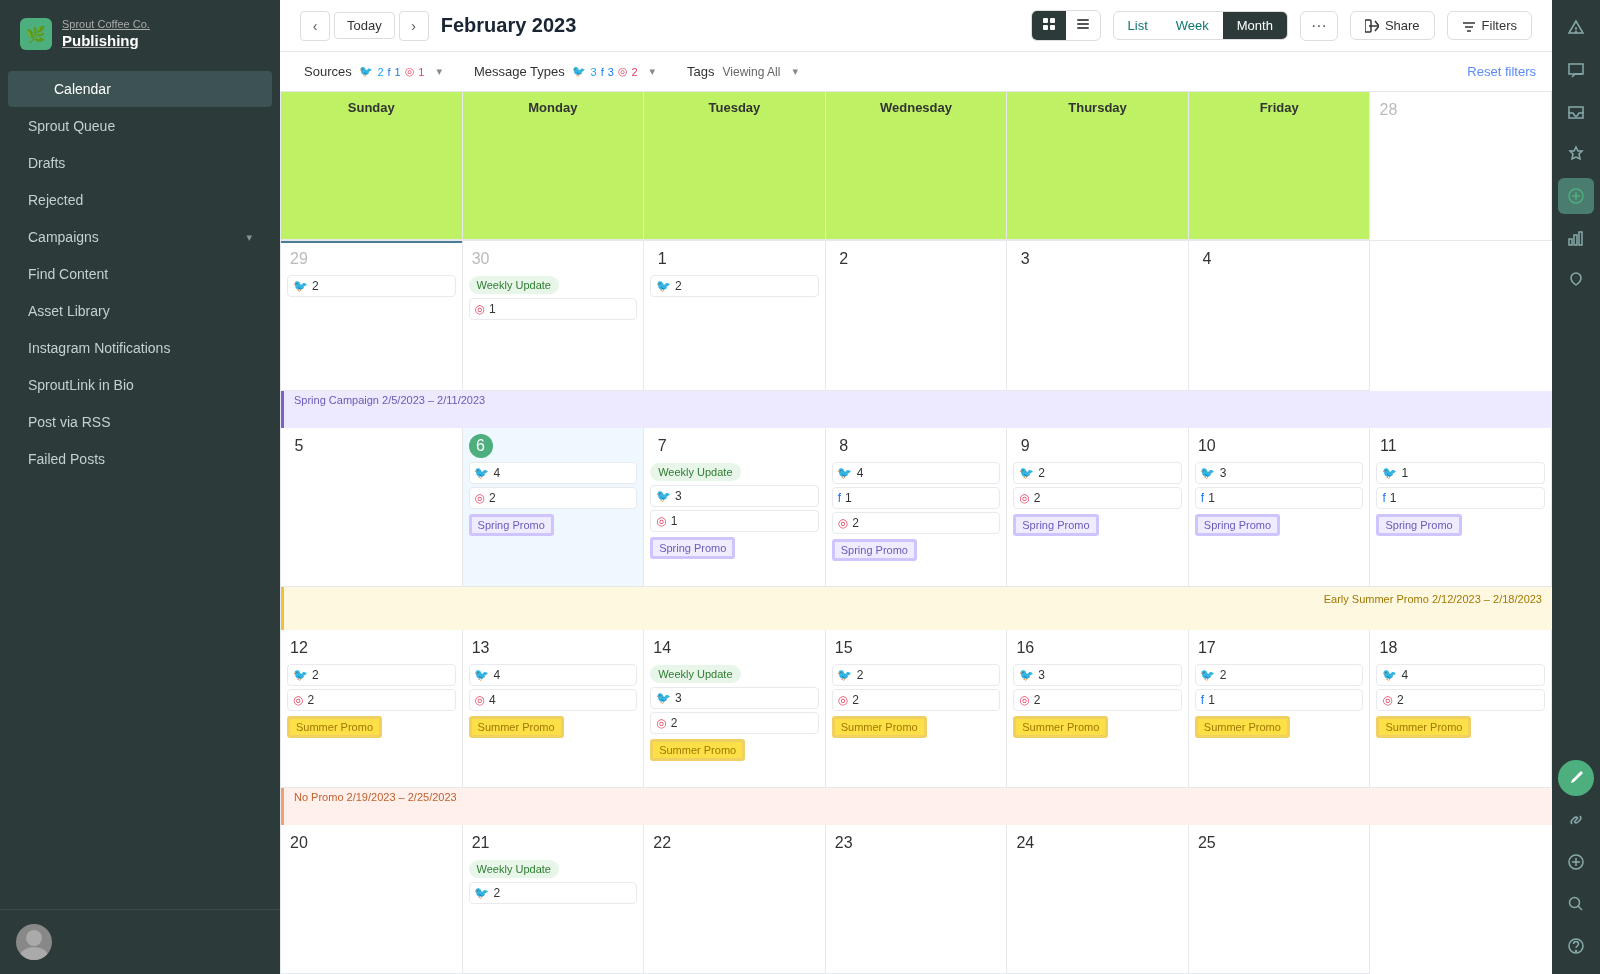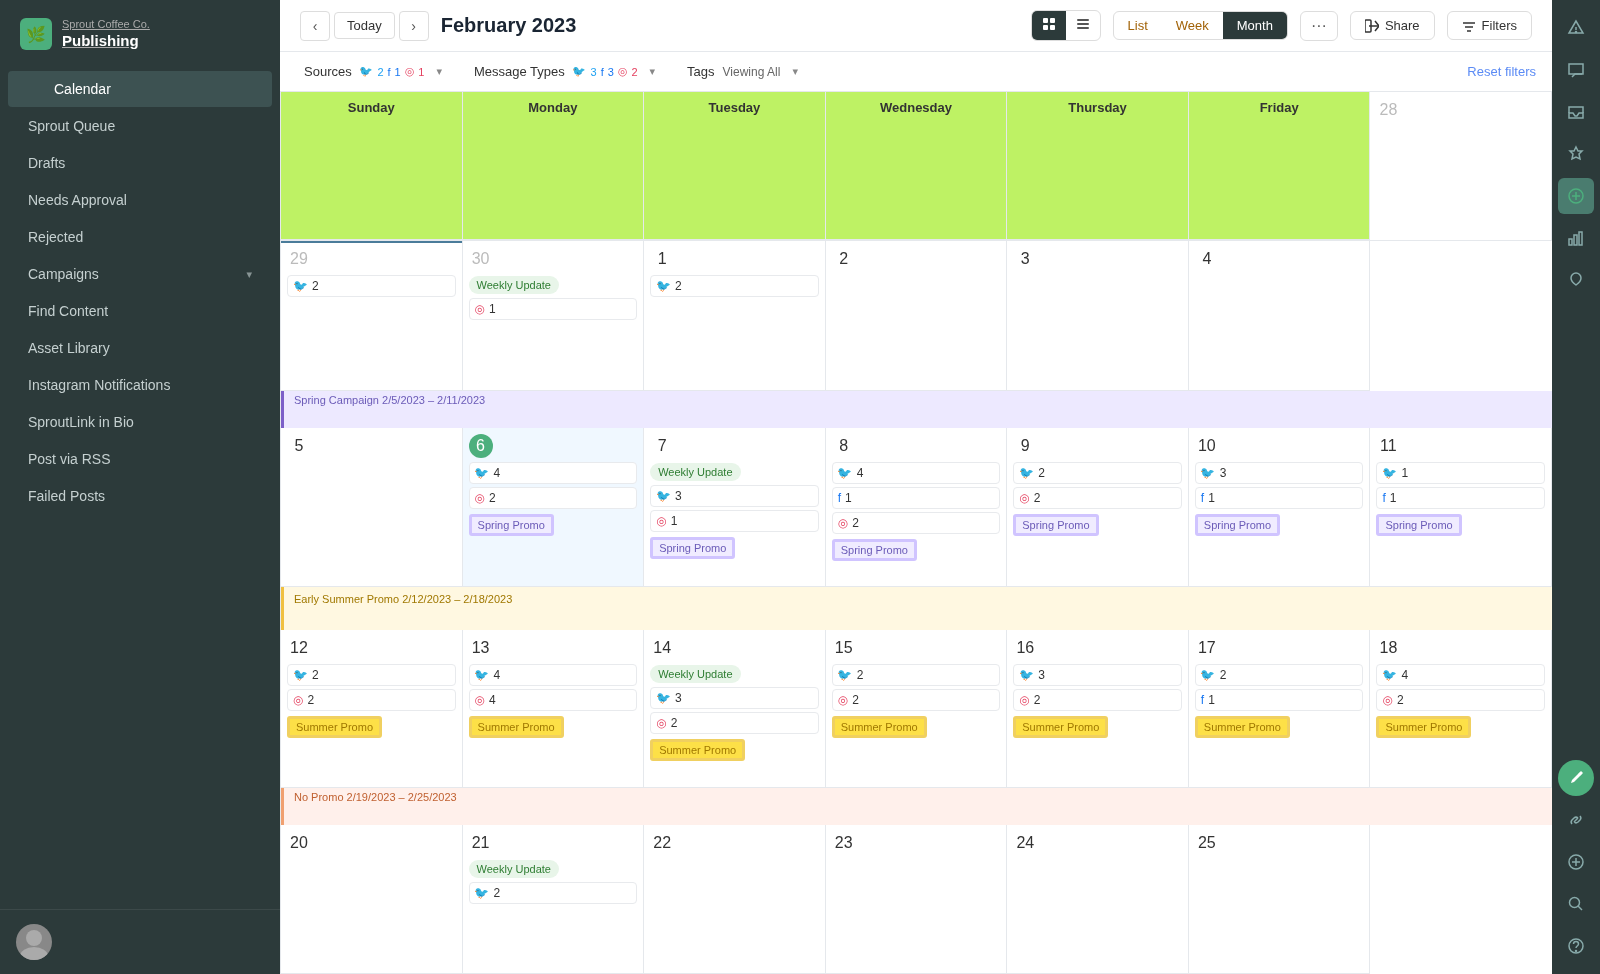--- a/index.html
+++ b/index.html
@@ -28,21 +28,21 @@
     .main { flex: 1; display: flex; flex-direction: column; overflow: hidden; background: #fff; }
     .top-bar { display: flex; align-items: center; padding: 10px 20px; border-bottom: 1px solid #e5e8ec; gap: 12px; flex-shrink: 0; }
     .nav-arrows { display: flex; gap: 4px; align-items: center; }
     .nav-btn { background: none; border: 1px solid #ddd; border-radius: 4px; width: 30px; height: 30px; cursor: pointer; font-size: 14px; color: #555; display: flex; align-items: center; justify-content: center; }
     .today-btn { background: none; border: 1px solid #ddd; border-radius: 4px; padding: 5px 12px; cursor: pointer; font-size: 13px; color: #333; font-weight: 500; }
     .month-title { font-size: 20px; font-weight: 600; color: #1a2533; flex: 1; }
     .view-toggle { display: flex; border: 1px solid #ddd; border-radius: 6px; overflow: hidden; }
     .view-toggle-btn { border: none; background: none; padding: 6px 10px; cursor: pointer; font-size: 14px; color: #555; }
     .view-toggle-btn.active { background: #2c3a3a; color: #fff; }
     .view-tabs { display: flex; border: 1px solid #ddd; border-radius: 6px; overflow: hidden; }
-    .view-tab { border: none; background: none; padding: 6px 14px; cursor: pointer; font-size: 13px; color: #a16207; font-weight: 500; }
+    .view-tab { border: none; background: none; padding: 6px 14px; cursor: pointer; font-size: 13px; color: #0f766e; font-weight: 500; }
     .view-tab.active { background: #2c3a3a; color: #fff; }
     .more-btn { border: 1px solid #ddd; border-radius: 6px; background: none; padding: 5px 10px; cursor: pointer; font-size: 16px; color: #555; }
     .action-btn { border: 1px solid #ddd; border-radius: 6px; background: none; padding: 6px 14px; cursor: pointer; font-size: 13px; color: #333; font-weight: 500; display: flex; align-items: center; gap: 6px; }
 
     
     .filter-bar { display: flex; align-items: center; padding: 8px 16px; border-bottom: 1px solid #e5e8ec; gap: 16px; flex-shrink: 0; background: #fff; }
     .filter-group { display: flex; align-items: center; gap: 8px; cursor: pointer; padding: 4px 8px; border-radius: 4px; }
     .filter-label { font-size: 13px; font-weight: 500; color: #333; }
     .filter-icons { display: flex; gap: 4px; align-items: center; font-size: 11px; }
     .filter-chevron { color: #888; font-size: 11px; margin-left: 4px; }
@@ -84,23 +84,20 @@
   </div>
   <nav class="sidebar-nav">
     <div class="nav-item active">
       <span>Calendar</span>
     </div>
     <div class="nav-item">
       <span>Sprout Queue</span>
     </div>
     <div class="nav-item">
       <span>Drafts</span>
-    </div>
-    <div class="nav-item">
-      <span>Needs Approval</span>
     </div>
     <div class="nav-item">
       <span>Rejected</span>
     </div>
     <div class="nav-item">
       <span>Campaigns</span>
       <span class="chevron">▾</span>
     </div>
     <div class="nav-item">
       <span>Find Content</span>
@@ -336,21 +333,21 @@
           <span class="tw">🐦</span>
           <span class="post-count">1</span>
         </div>
         <div class="post-item">
           <span class="fb">f</span>
           <span class="post-count">1</span>
         </div>
         <span class="promo-tag promo-tag-purple">Spring Promo</span>
       </div>
 
-      <div style="grid-column:1/-1;background:#fff8e1;border-left:3px solid #f0c040;padding:6px 10px;font-size:11px;font-weight:500;color:#a07800;margin:0;">Early Summer Promo 2/12/2023 – 2/18/2023</div>
+      <div style="grid-column:1/-1;background:#fff8e1;border-left:3px solid #f0c040;padding:6px 10px;font-size:11px;font-weight:500;color:#a07800;margin:0;text-align:right;">Early Summer Promo 2/12/2023 – 2/18/2023</div>
 
       <div class="day-cell">
         <div class="day-num">12</div>
         <div class="post-item">
           <span class="tw">🐦</span>
           <span class="post-count">2</span>
         </div>
         <div class="post-item">
           <span class="ig">◎</span>
           <span class="post-count">2</span>

